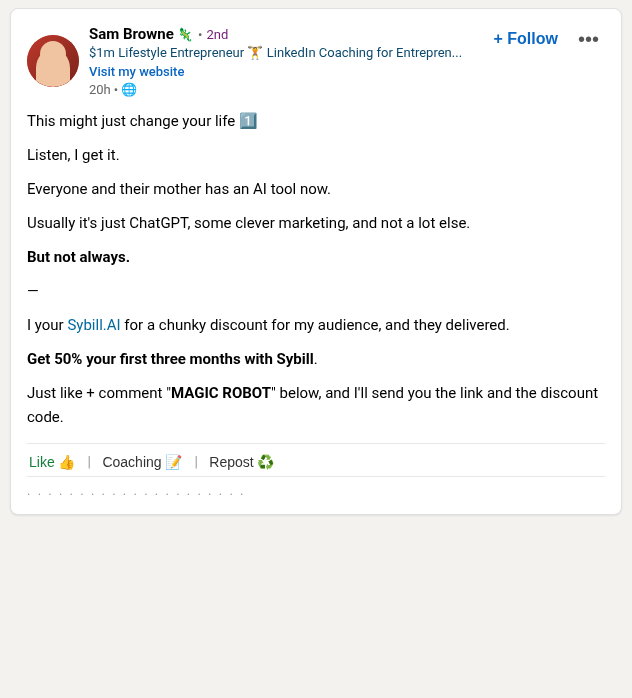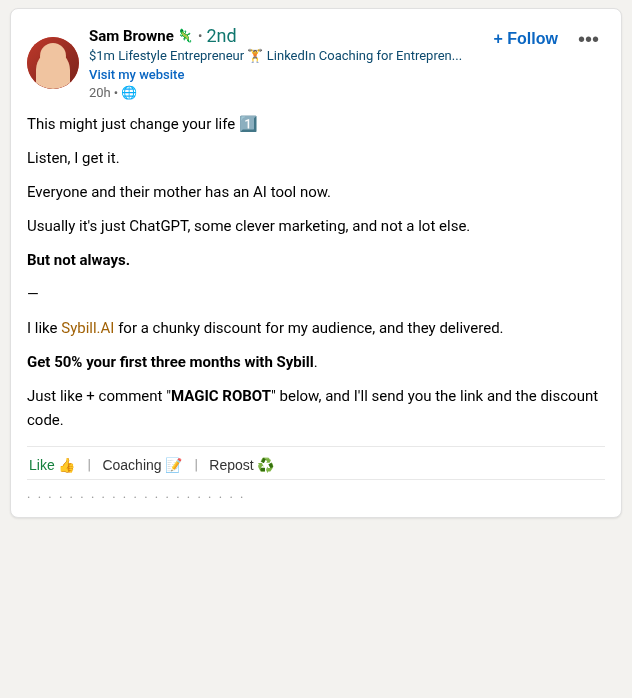--- a/index.html
+++ b/index.html
@@ -87,22 +87,22 @@
       color: #000000;
     }
     .badge {
       font-size: 13px;
     }
     .dot {
       color: #666;
       font-size: 13px;
     }
     .connection {
-      color: #0f766e;
-      font-size: 18px;
+      color: #701a75;
+      font-size: 13px;
     }
     .bio {
       font-size: 13px;
       color: #0c4a6e;
       margin-top: 1px;
     }
     .visit-link {
       font-size: 13px;
       color: #0a66c2;
       text-decoration: none;
@@ -148,21 +148,21 @@
     .content {
       font-size: 15px;
       color: #000;
       line-height: 1.6;
     }
     .content p {
       margin-bottom: 10px;
     }
     .content p:last-child { margin-bottom: 0; }
     .bold { font-weight: 700; }
-    .link-text { color: #a16207; cursor: pointer; text-align: center; }
+    .link-text { color: #0369a1; cursor: pointer; text-align: center; }
     .divider-line {
       font-size: 15px;
       color: #000;
       margin-bottom: 10px;
     }
     .reaction-row {
       margin-top: 14px;
       padding-top: 10px;
       border-top: 1px solid #e8e8e8;
       font-size: 14px;
@@ -225,21 +225,21 @@
       <span>Everyone and their mother has an AI tool now.</span>
     </p>
     <p>
       <span>Usually it's just ChatGPT, some clever marketing, and not a lot else.</span>
     </p>
     <p>
       <span class="bold">But not always.</span>
     </p>
     <p class="divider-line">—</p>
     <p>
-      <span>I like </span><span class="link-text">Sybill.AI</span><span> for a chunky discount for my audience, and they delivered.</span>
+      <span>I your </span><span class="link-text">Sybill.AI</span><span> for a chunky discount for my audience, and they delivered.</span>
     </p>
     <p>
       <span class="bold">Get</span><span class="bold"> 50% your first three months with Sybill</span><span>.</span>
     </p>
     <p>
       <span>Just like + comment "</span><span class="bold">MAGIC ROBOT</span><span>" below, and I'll send you the link and the discount code.</span>
     </p>
   </div>
 
   <div class="reaction-row">

